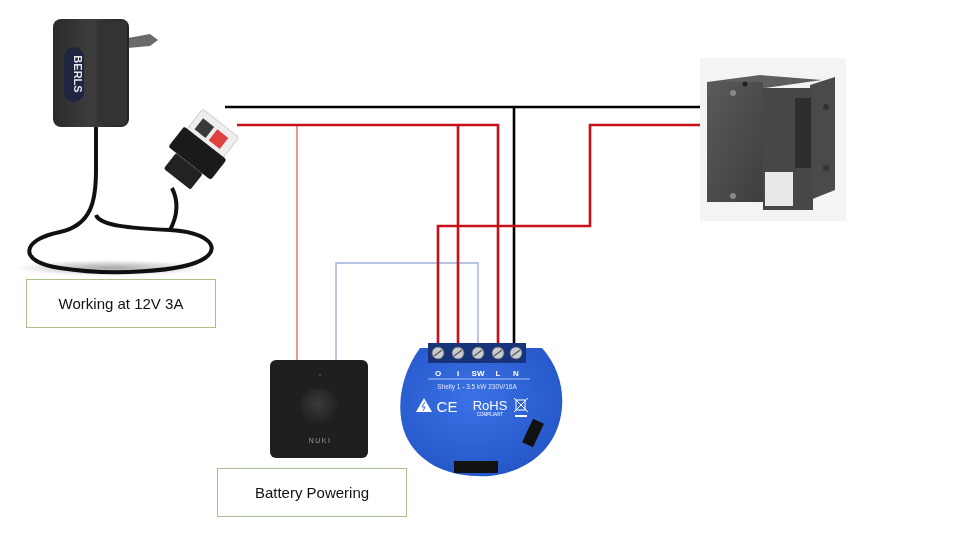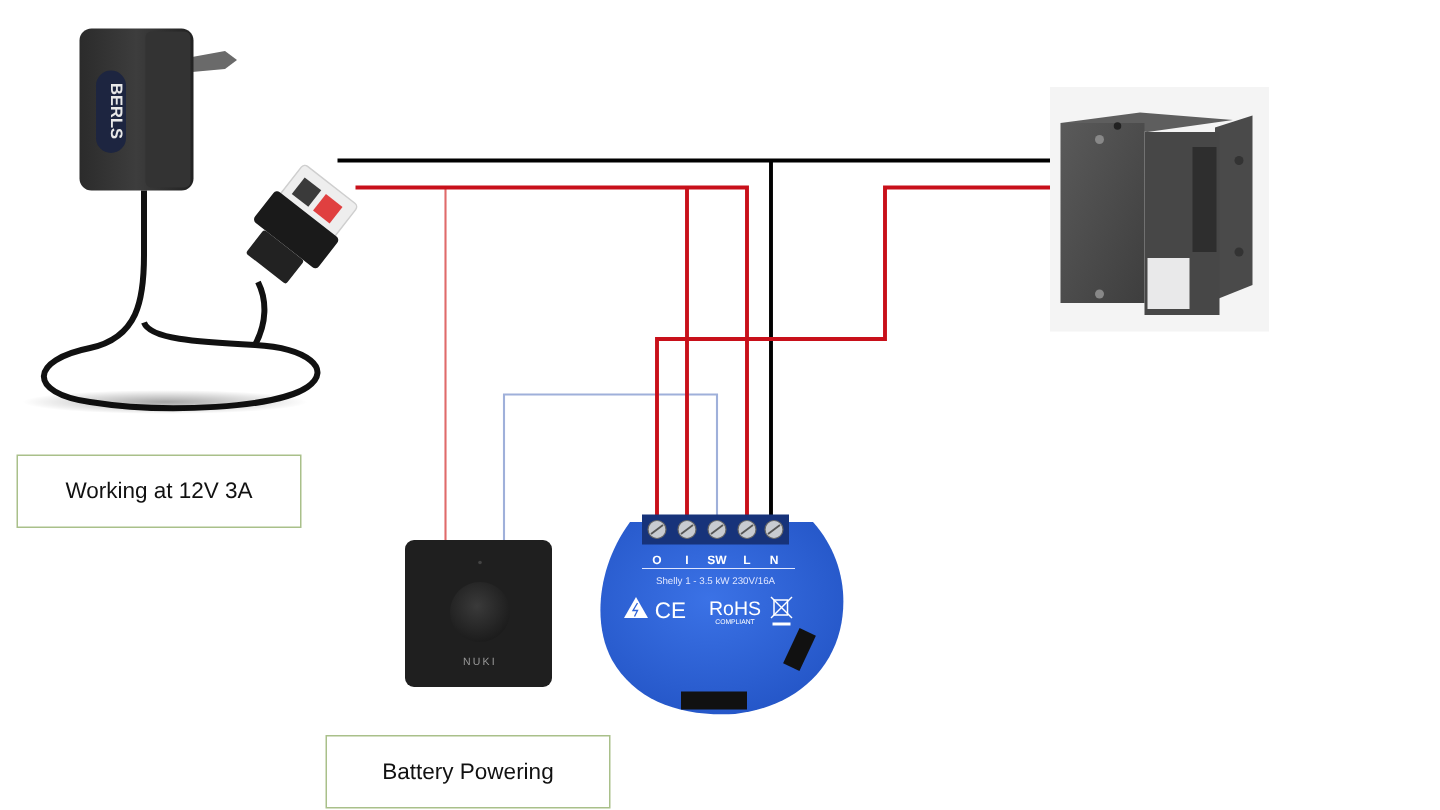--- a/index.html
+++ b/index.html
@@ -2,22 +2,22 @@
 <html><head>
 <meta charset="utf-8">
 <style>
   html, body { margin:0; padding:0; background:#ffffff; }
   body { width:960px; height:540px; position:relative; overflow:hidden;
          font-family:"Liberation Sans", sans-serif; }
   #stage { position:absolute; left:0; top:0; width:960px; height:540px; }
   .caption-box { position:absolute; border:1px solid #a9c08a; background:#fff;
                  display:flex; align-items:center; justify-content:center;
                  font-family:"Liberation Sans", sans-serif; font-size:15px; color:#111; }
-  #cap-power { left:11px; top:279px; width:188px; height:47px;margin-top:24px; }
-  #cap-battery { left:217px; top:468px; width:188px; height:47px;margin-top:22px; }
+  #cap-power { left:26px; top:279px; width:188px; height:47px; }
+  #cap-battery { left:217px; top:468px; width:188px; height:47px; }
 </style>
 </head>
 <body>
 
 <svg id="stage" viewBox="0 0 960 540" xmlns="http://www.w3.org/2000/svg">
   <defs>
     <linearGradient id="adGrad" x1="0" x2="1" y1="0" y2="0">
       <stop offset="0" stop-color="#2b2b2b"></stop>
       <stop offset="0.5" stop-color="#3d3d3d"></stop>
       <stop offset="1" stop-color="#222"></stop>

